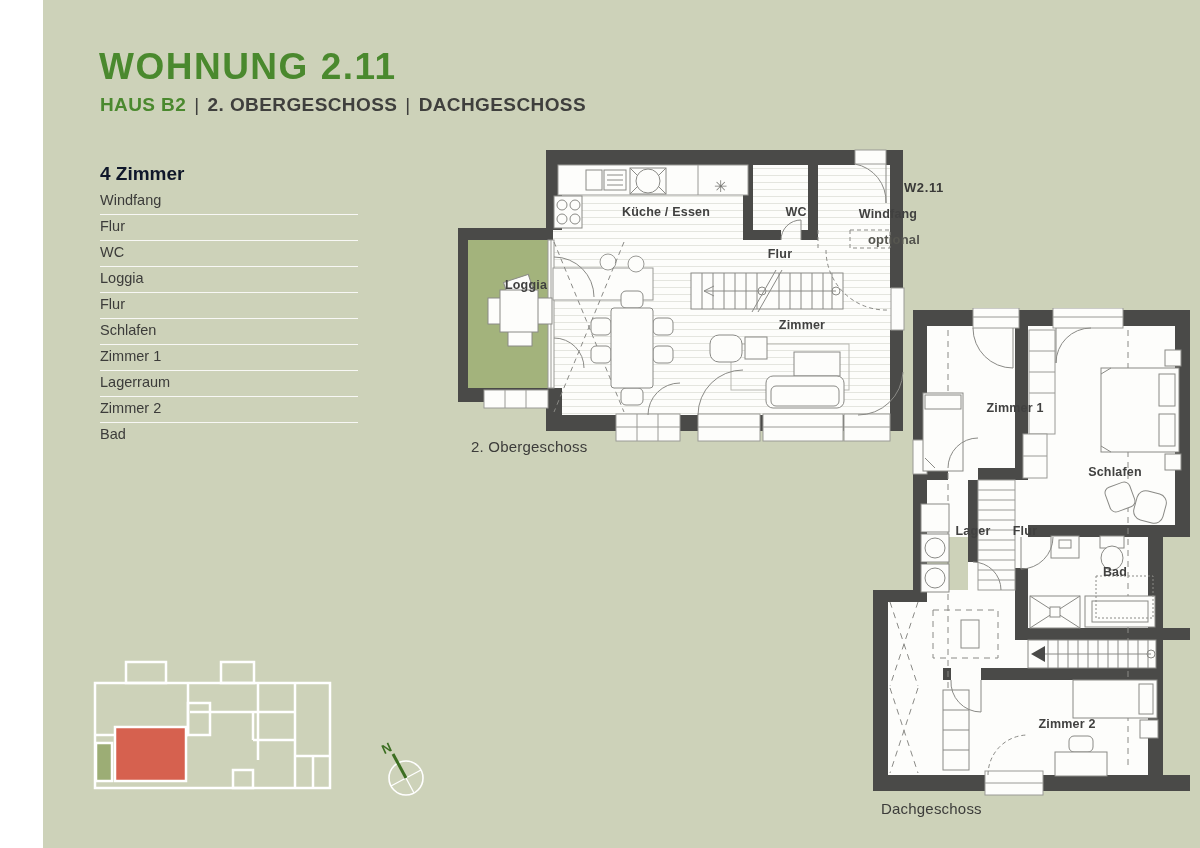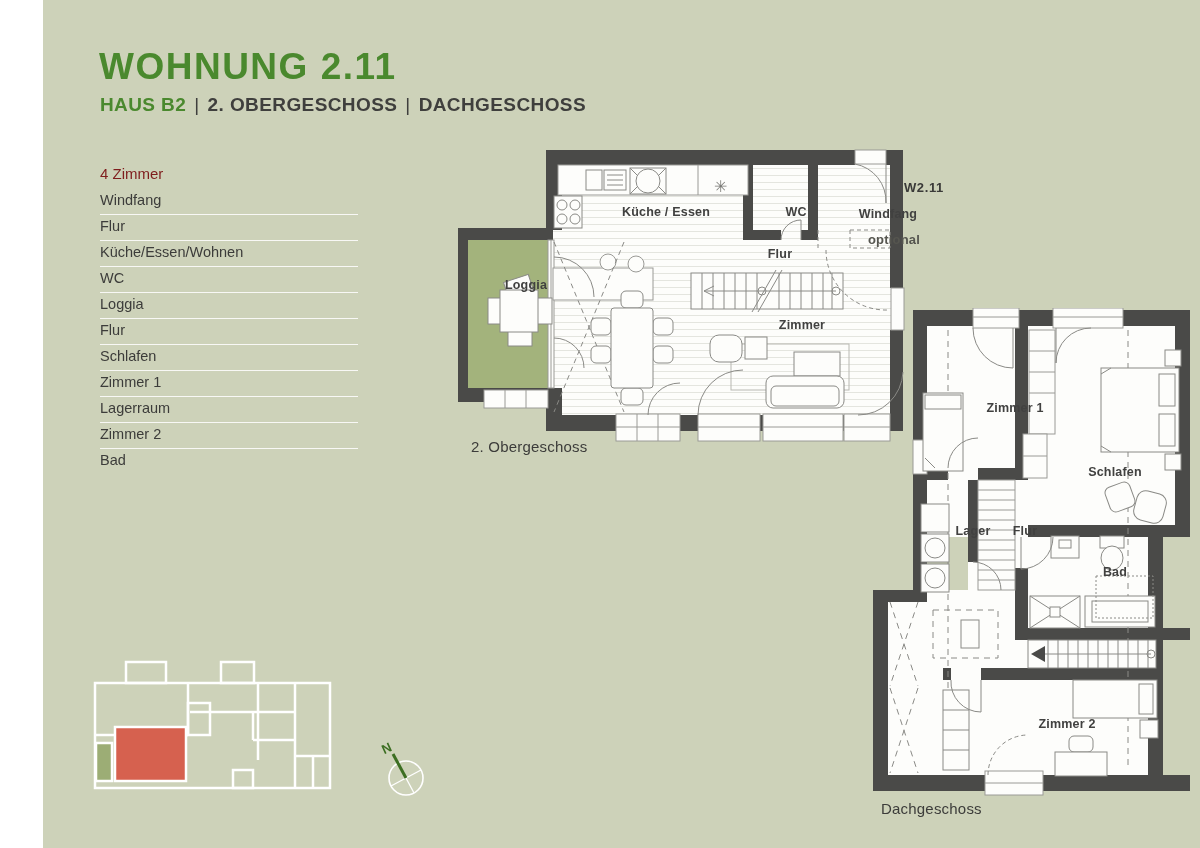--- a/index.html
+++ b/index.html
@@ -5,21 +5,21 @@
   html,body{margin:0;padding:0;}
   .page{position:relative;width:1200px;height:848px;background:#cdd2b9;
         font-family:"Liberation Sans",sans-serif;color:#3c3c3a;overflow:hidden;margin-left:43px;}
   .title{position:absolute;left:56px;top:46px;font-size:37px;font-weight:700;
          color:#4a892e;letter-spacing:1.5px;}
   .subtitle{position:absolute;left:57px;top:94px;font-size:19px;font-weight:700;
             color:#3f3f3d;letter-spacing:.4px;}
   .subtitle .green{color:#4a892e;}
   .subtitle .sep{font-weight:400;margin:0 8px;color:#3f3f3d;}
   .room-list{position:absolute;left:57px;top:162px;width:258px;}
-  .room-list .head{color:#7f1d1d;font-weight:400;font-size:15px;height:27px;line-height:24px;}
+  .room-list .head{color:#0f172a;font-weight:700;font-size:19px;height:27px;line-height:24px;}
   .room-list .row{font-size:14.5px;height:25px;line-height:23px;
                   border-bottom:1.5px solid rgba(255,255,255,.85);}
   .area-row{position:absolute;left:57px;top:489px;width:258px;display:flex;
             justify-content:space-between;color:#4a892e;font-weight:700;font-size:15px;
             border-bottom:2.5px solid #4a6c2e;padding-bottom:7px;}
   .caption{position:absolute;font-size:15px;color:#3c3c3a;letter-spacing:.2px;}
   .unit-label{position:absolute;left:861px;top:180px;font-size:13px;font-weight:700;
               color:#3a3a38;letter-spacing:.6px;}
   .plan{position:absolute;}
   .plan svg{position:absolute;left:0;top:0;}
@@ -34,21 +34,20 @@
 
   <div class="title">WOHNUNG 2.11</div>
   <div class="subtitle">
     <span class="green">HAUS B2</span><span class="sep">|</span><span>2. OBERGESCHOSS</span><span class="sep">|</span><span>DACHGESCHOSS</span>
   </div>
 
   <div class="room-list">
     <div class="head">4 Zimmer</div>
     <div class="row">Windfang</div>
     <div class="row">Flur</div>
-    <div class="row">Küche/Essen/Wohnen</div>
     <div class="row">WC</div>
     <div class="row">Loggia</div>
     <div class="row">Flur</div>
     <div class="row">Schlafen</div>
     <div class="row">Zimmer 1</div>
     <div class="row">Lagerraum</div>
     <div class="row">Zimmer 2</div>
     <div class="row" style="border-bottom:none">Bad</div>
   </div>
 

